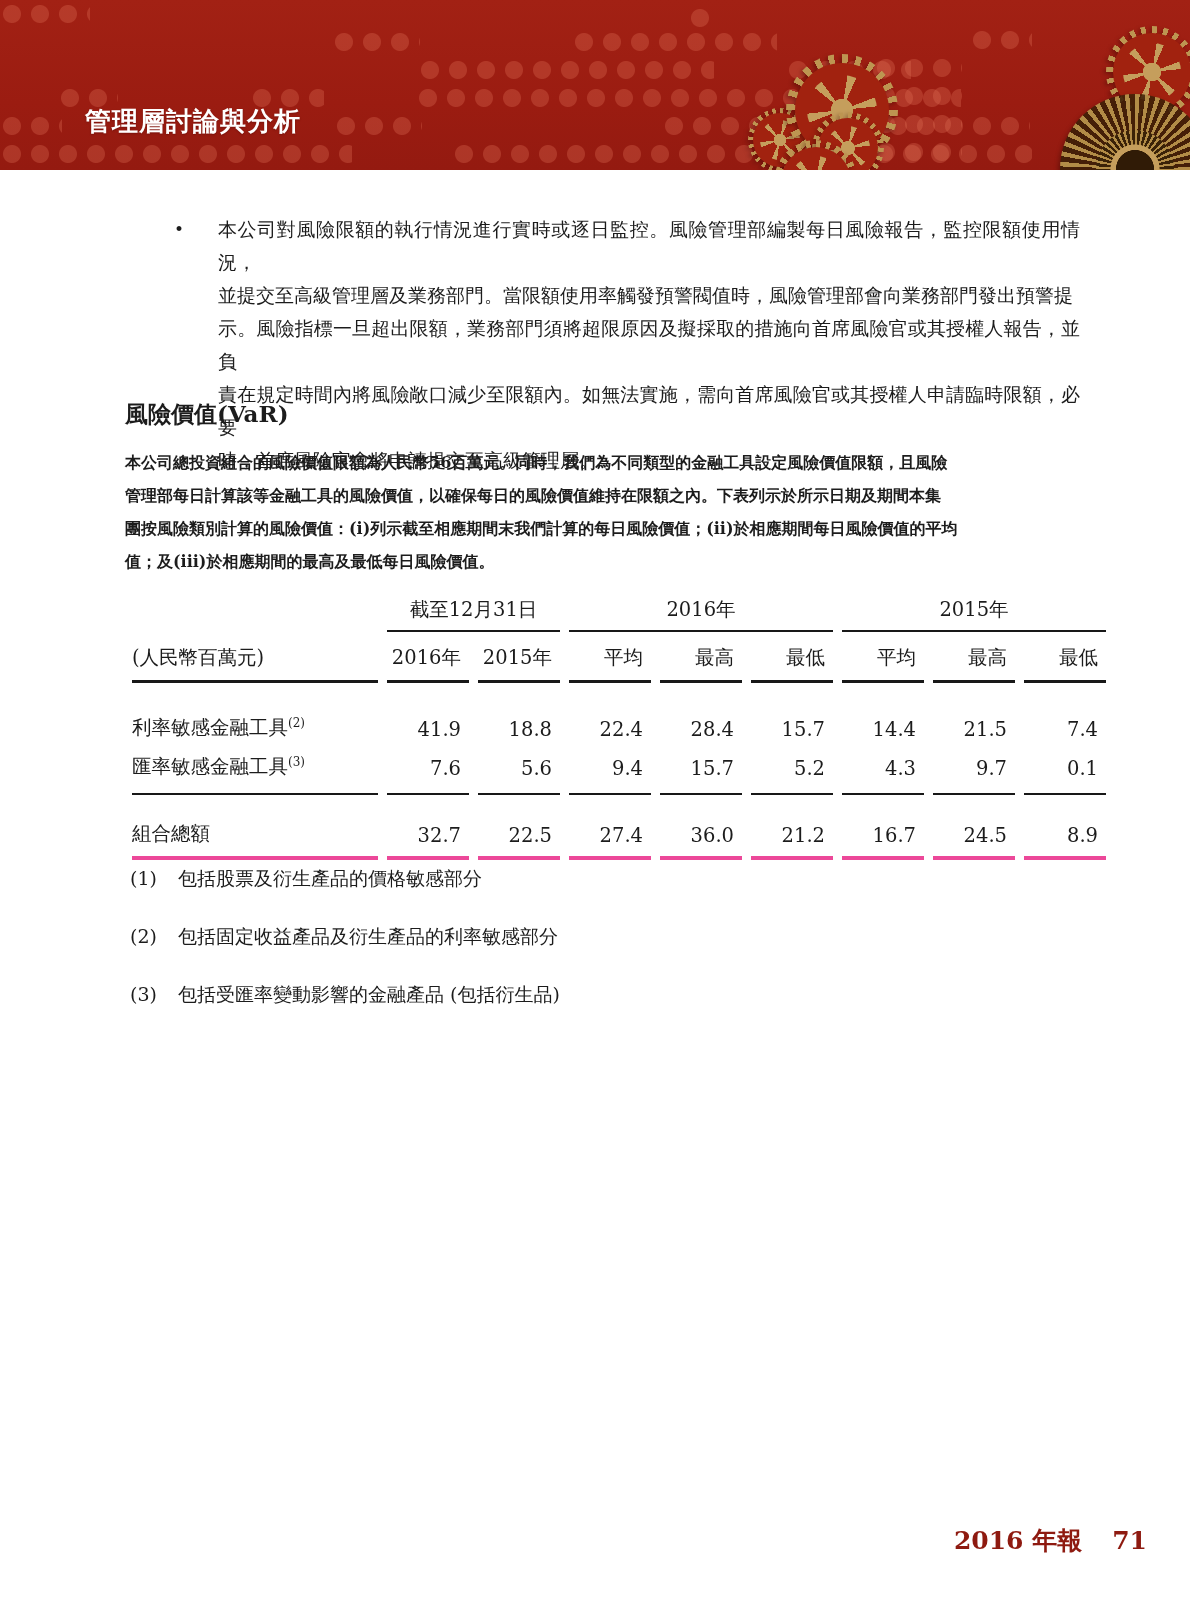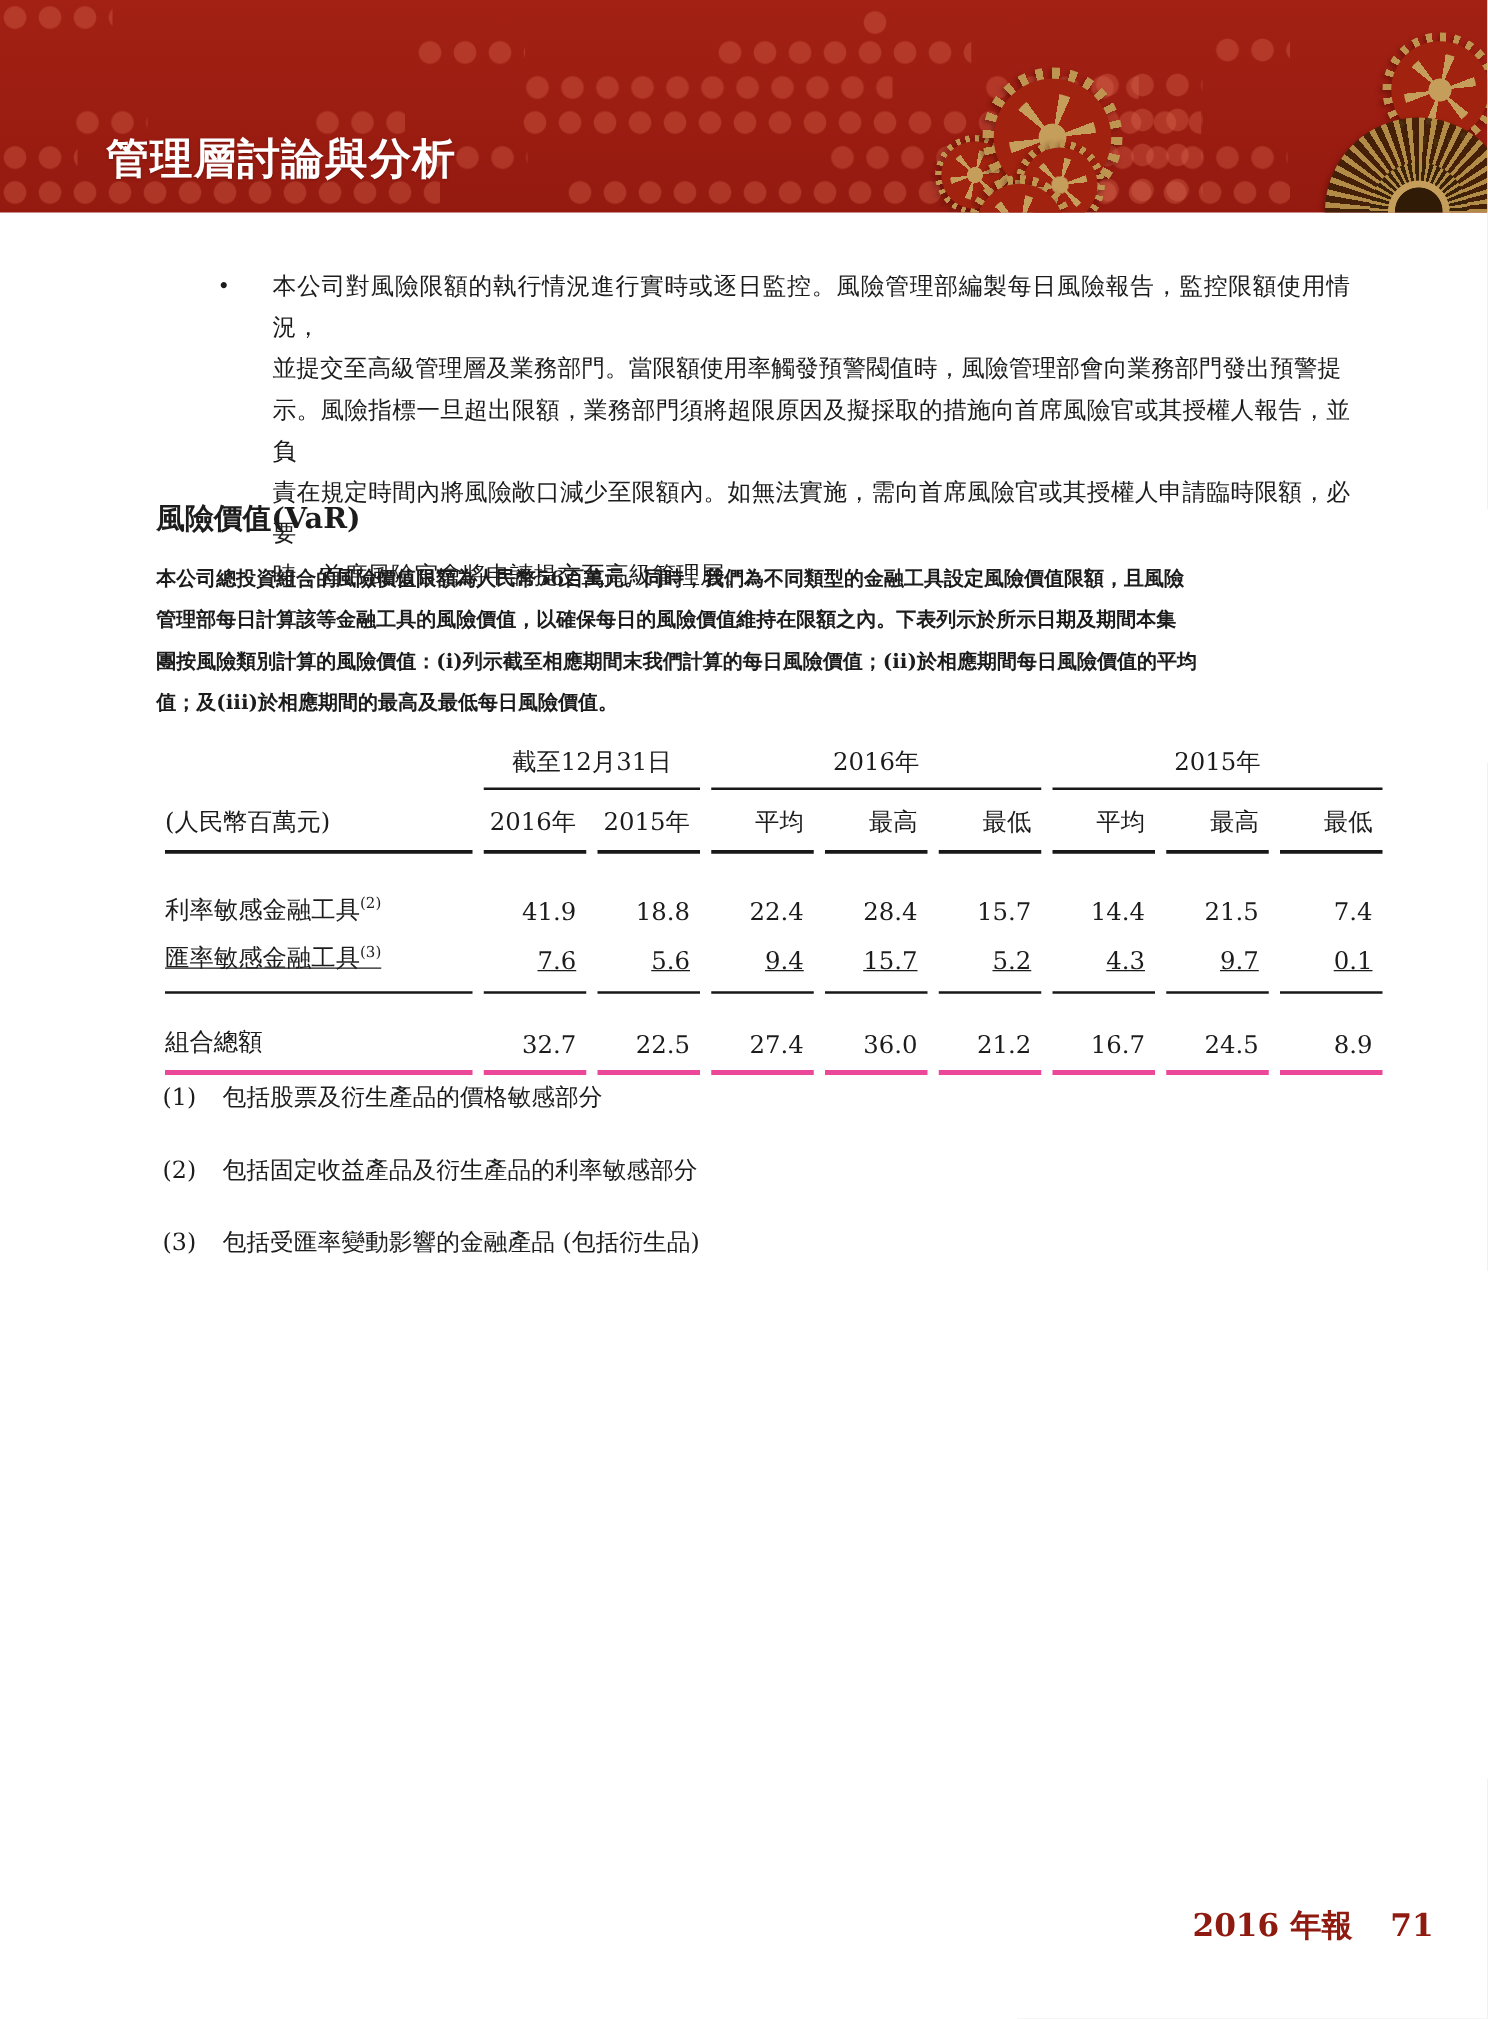--- a/index.html
+++ b/index.html
@@ -15,21 +15,21 @@
     position:absolute; left:0; top:0; width:1190px; height:170px;
     background:linear-gradient(180deg,#a22114 0%, #9b1c11 60%, #941a10 100%);
     overflow:hidden;
   }
   .dots { position:absolute; height:24px;
     background-image:radial-gradient(circle 9.5px at 12px 12px, rgba(224,112,86,0.32) 0 8.5px, rgba(0,0,0,0) 9.5px);
     background-size:28px 28px; }
   .dots.multi { height:112px; }
   .banner-title {
     position:absolute; left:85px; top:104px;
-    font-size:34px; font-weight:700; color:#ffffff; letter-spacing:1px;
+    font-size:26px; font-weight:700; color:#ffffff; letter-spacing:1px;
     text-shadow:0 1px 2px rgba(60,0,0,.35); white-space:nowrap;
   }
   
   .gears { position:absolute; right:0; top:0; width:340px; height:170px; }
   .gear { position:absolute; border-radius:50%;
     background:repeating-conic-gradient(#bd9551 0deg 6.5deg, rgba(0,0,0,0) 6.5deg 15deg);
     filter:drop-shadow(-2px 2px 2px rgba(50,5,0,.4));
   }
   .gear::before { content:""; position:absolute; inset:8%; border-radius:50%;
     box-sizing:border-box; background:#a1220f;
@@ -65,21 +65,21 @@
   .var-table col.c-label { width:246px; }
   .var-table col.c-num   { width:82px; }
   .var-table th, .var-table td { font-weight:400; padding:0; vertical-align:bottom; }
   .var-table .num { text-align:right; padding-right:8px; }
   .var-table .grp { text-align:center; border-bottom:2px solid #181818; padding-bottom:7px; font-size:19.5px; }
   .var-table .colhead td, .var-table .colhead th {
     border-bottom:3px solid #181818; padding-top:12px; padding-bottom:9px; }
   .var-table .unit { text-align:left; }
   .var-table tr.sp td { border:none; height:25px; }
   .var-table tr.data td { padding-top:6px; padding-bottom:6px; }
-  .var-table tr.data.last td { border-bottom:2px solid #181818; padding-bottom:13px;text-decoration:underline; }
+  .var-table tr.data.last td { border-bottom:2px solid #181818; padding-bottom:13px; }
   .var-table tr.total td { padding-top:25px; padding-bottom:9px; border-bottom:4px solid #ec4899; }
   .rowlabel sup { font-size:12px; line-height:0; }
 
   
   .footnotes { position:absolute; left:130px; top:866px; width:900px; font-size:19px; }
   .footnote { display:flex; margin-bottom:34px; line-height:24px; }
   .fn-num { width:48px; flex:0 0 48px; }
 
   
   .page-footer { position:absolute; top:1524px; right:43px;

